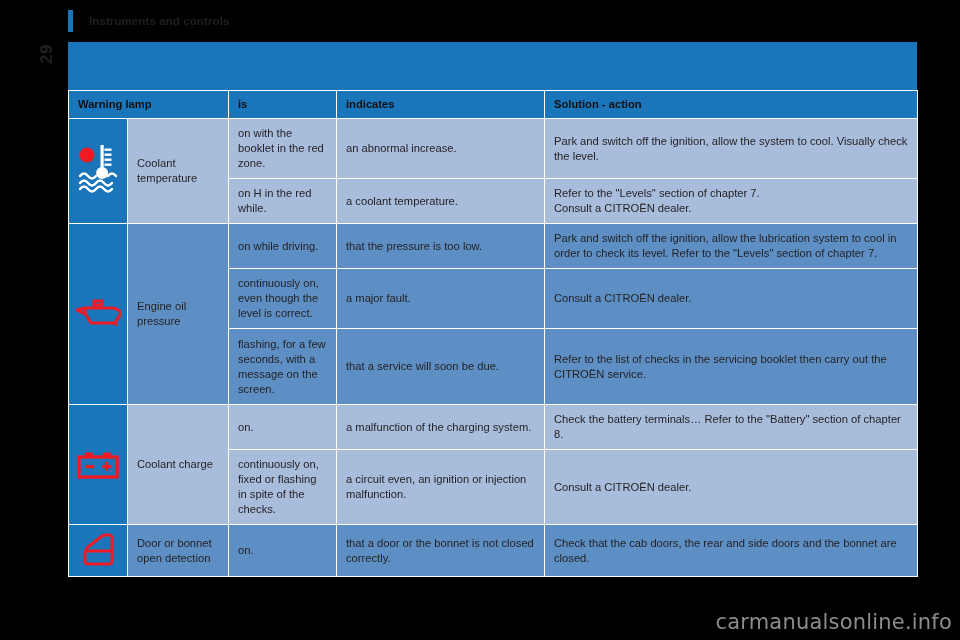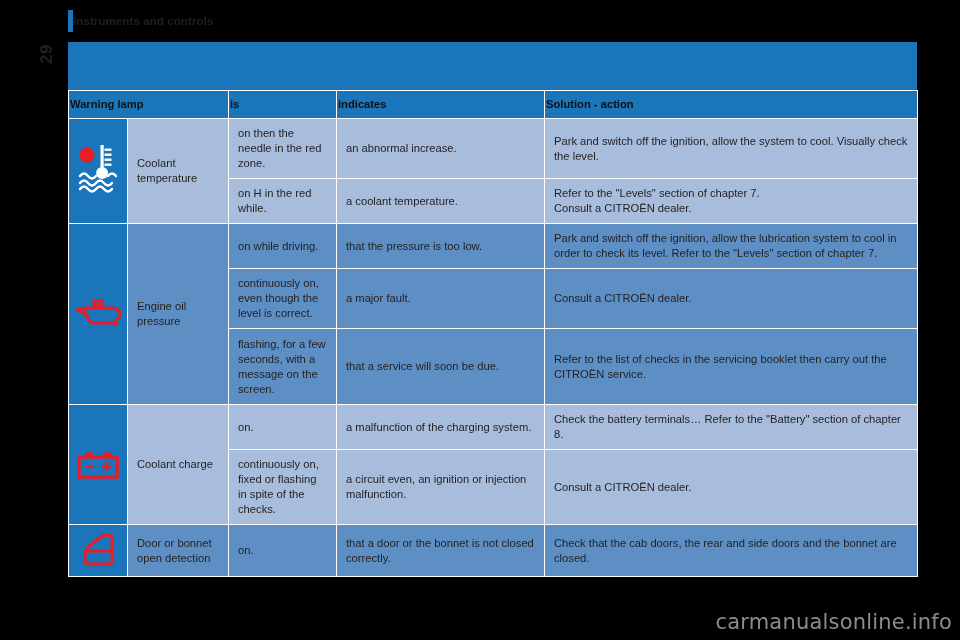--- a/index.html
+++ b/index.html
@@ -7,21 +7,21 @@
     width: 960px; height: 640px;
     background: #000000;
     font-family: "Liberation Sans", sans-serif;
     overflow: hidden;
   }
   .page { position: relative; width: 960px; height: 640px; background: #000; }
 
   
   .chapter-header {
     position: absolute; left: 68px; top: 10px;
-    display: flex; align-items: center; gap: 0;
+    display: flex; align-items: center; gap: 16px;
   }
   .chapter-accent-bar {
     width: 5px; height: 22px; background: #1b75bb;
   }
   .chapter-title {
     font-size: 11.5px; font-weight: bold; color: #231f20;
     letter-spacing: .1px; line-height: 22px;
   }
 
   
@@ -64,21 +64,21 @@
   col.c-ind   { width: 208px; }
   col.c-sol   { width: 373px; }
 
   
   tr.thead td {
     background: #1b75bb;
     color: #111111;
     font-weight: bold;
     font-size: 11.2px;
     height: 28px;
-    padding: 4px 1px;
+    padding: 4px 9px;
   }
 
   
   .ic    { background: #1b75bb; padding: 0 !important; text-align: center; }
   .lt    { background: #a8bcdc; }
   .dk    { background: #5d8fc4; }
 
   .nm { font-size: 11.2px; line-height: 15px; }
 
   
@@ -144,21 +144,21 @@
                 <path d="M32 34 q4 -5 8 0" stroke="#ffffff" stroke-width="2.4" fill="none" stroke-linecap="round"></path>
                 <path d="M4 41 q4 -5 8 0 q4 5 8 0 q4 -5 8 0 q4 5 8 0" stroke="#ffffff" stroke-width="2.4" fill="none" stroke-linecap="round"></path>
                 <path d="M4 47 q4 -5 8 0 q4 5 8 0 q4 -5 8 0 q4 5 8 0" stroke="#ffffff" stroke-width="2.4" fill="none" stroke-linecap="round"></path>
               </svg>
             </div>
           </td>
           <td class="lt nm" rowspan="2">
             <div>Coolant</div>
             <div>temperature</div>
           </td>
-          <td class="lt">on then the needle in the red zone.</td>
+          <td class="lt">on with the booklet in the red zone.</td>
           <td class="lt">an abnormal increase.</td>
           <td class="lt">Park and switch off the ignition, allow the system to cool. Visually check the level.</td>
         </tr>
         <tr>
           <td class="lt">on H in the red while.</td>
           <td class="lt">a coolant temperature.</td>
           <td class="lt" style="white-space:pre-line">Refer to the "Levels" section of chapter 7.
 Consult a CITROËN dealer.</td>
         </tr>
 

